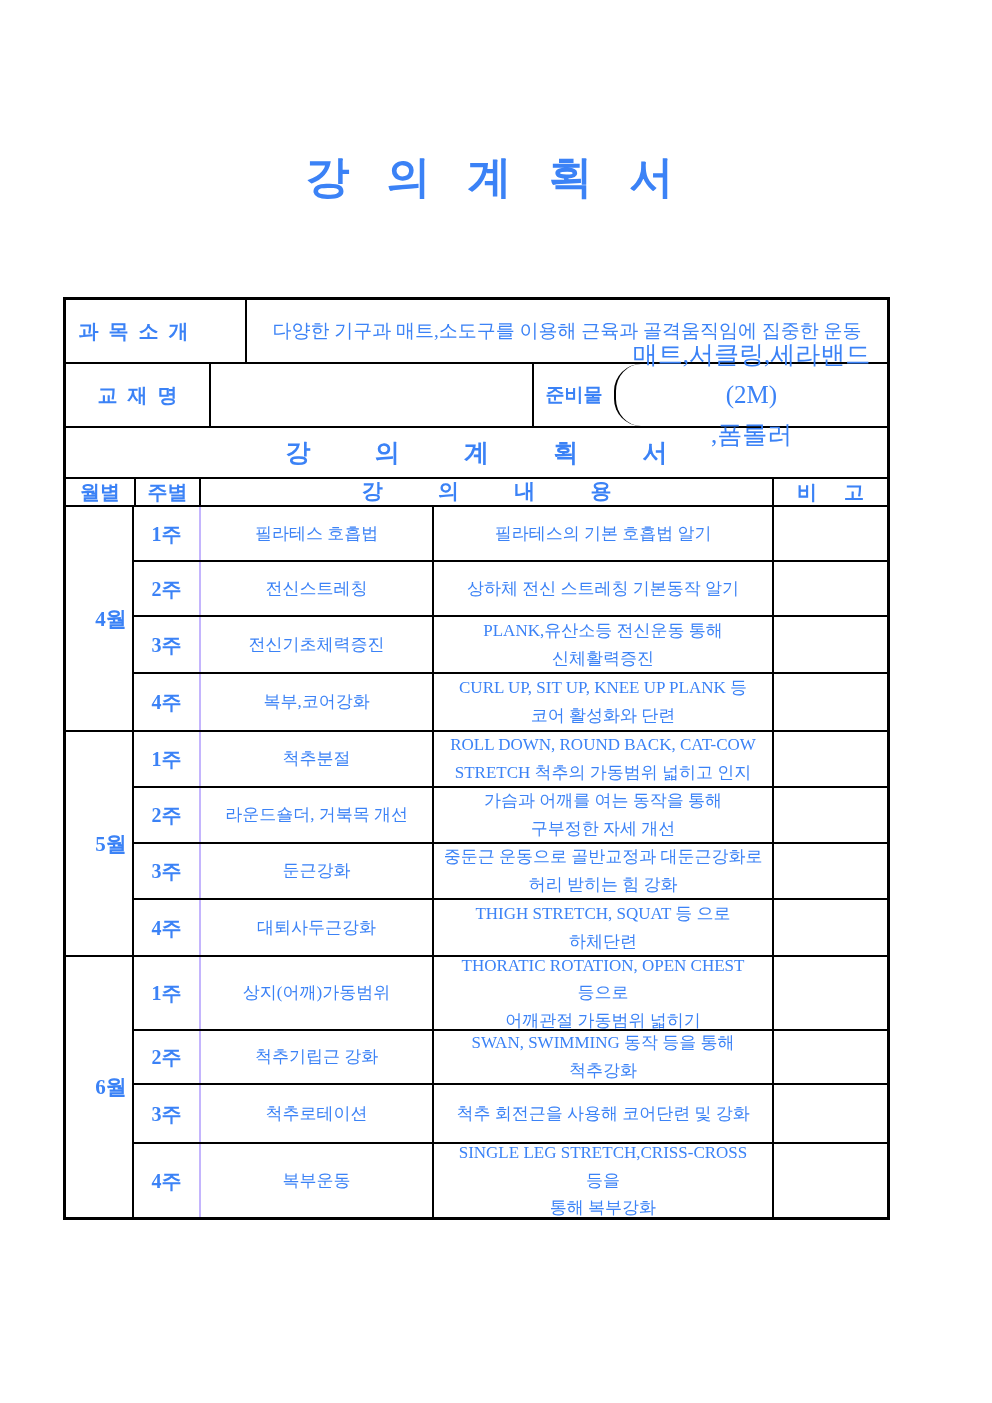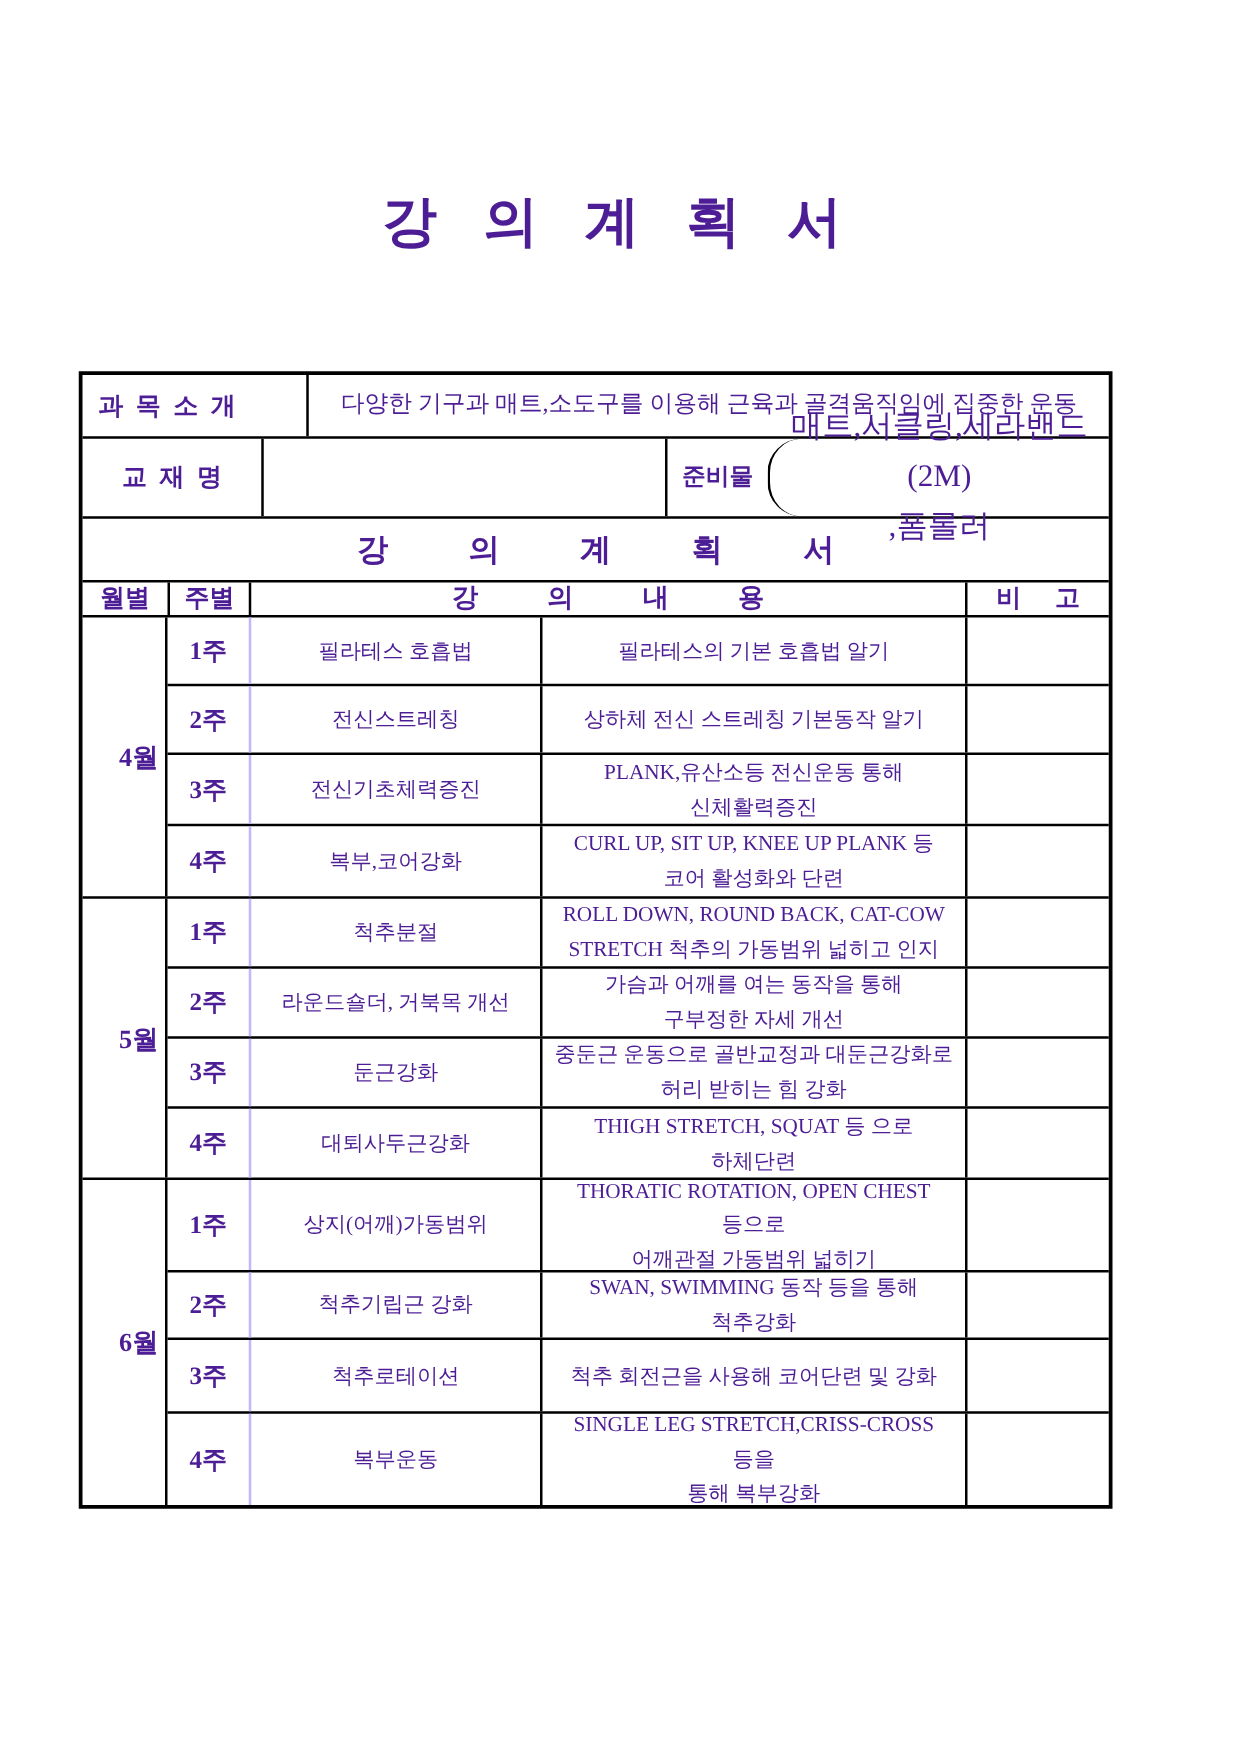--- a/index.html
+++ b/index.html
@@ -3,21 +3,21 @@
 <meta charset="utf-8">
 <style>
   * { margin: 0; padding: 0; box-sizing: border-box; }
   html, body { background: #e8e8e8; }
   .page {
     position: relative;
     width: 992px;
     height: 1403px;
     background: #ffffff;
     font-family: "Liberation Serif", "DejaVu Serif", serif;
-    color: #4c1d95;
+    color: #3b82f6;
     overflow: hidden;
   }
   .doc-title {
     position: absolute;
     top: 148px;
     left: 0;
     width: 992px;
     text-align: center;
     font-size: 44px;
     font-weight: bold;
@@ -52,21 +52,21 @@
     align-items: center;
     justify-content: center;
     text-align: center;
     line-height: 1.5;
   }
   .bl { border-left: 2px solid #000; }
 
   
   .info-label { width: 143px; font-size: 20px; font-weight: bold; word-spacing: 5px; }
   .info-value { width: 678px; font-size: 19px; padding: 0 6px; }
-  .r-intro { height: 49px; gap: 44px; }
+  .r-intro { height: 62px; gap: 44px; }
   .r-goal  { height: 66px; }
   .r-book  { height: 64px; }
   .book-value { width: 323px; font-size: 19px; }
   .materials-label { width: 82px; font-size: 19px; font-weight: bold; }
   .materials-value { width: 273px; font-size: 25px; white-space: pre-line; line-height: 1.6; border-radius: 27px; }
 
   
   .section-bar {
     height: 49px;
     display: flex;

